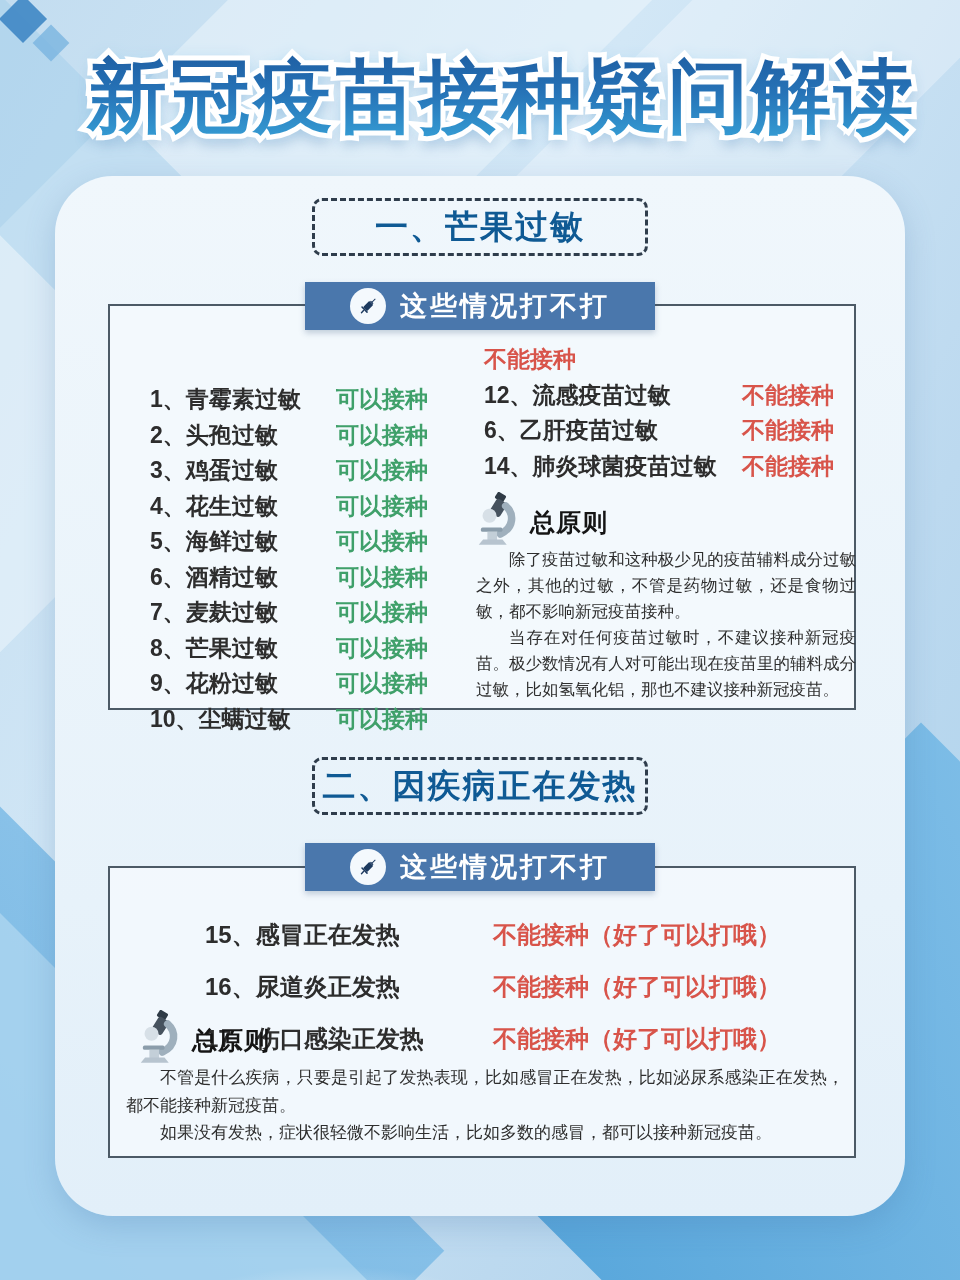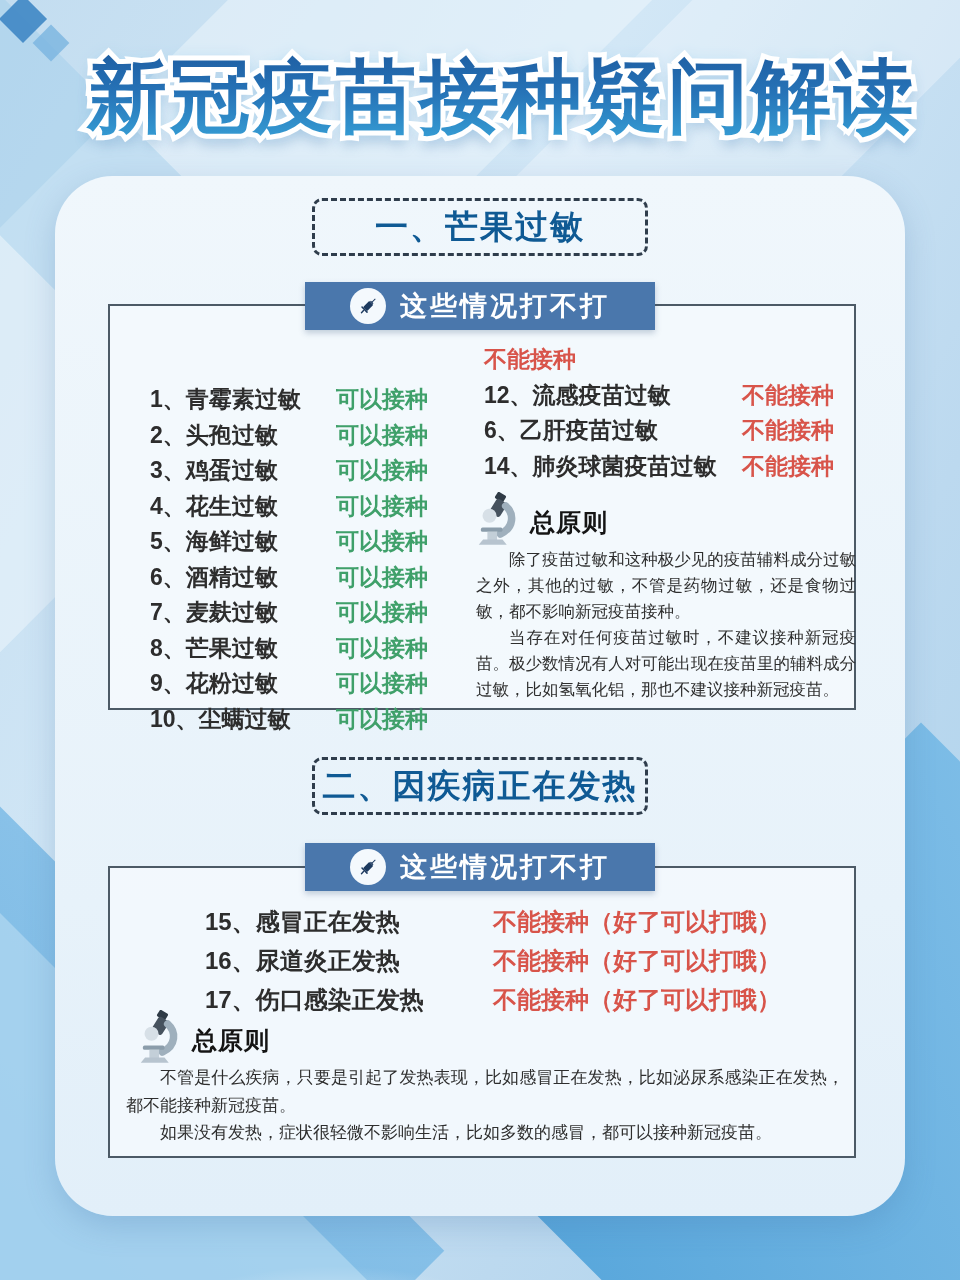--- a/index.html
+++ b/index.html
@@ -81,21 +81,21 @@
   .principle-label { color:#141414; font-size:25px; font-weight:800; letter-spacing:1px; }
   .para { color:#2e2e2e; text-align:justify; }
   .para p { text-indent:2em; }
 
   .pr1-icon { position:absolute; left:360px; top:186px; width:52px; height:56px; }
   .pr1-label { position:absolute; left:420px; top:200px; }
   .pr1-text { position:absolute; left:366px; top:240px; width:380px; font-size:16.5px; line-height:26px; }
 
   .s2rows { position:absolute; left:95px; top:34px; }
   .s2rows .row { line-height:39px; font-size:24px; }
-  .s2rows .t { width:288px; }
+  .s2rows .t { width:288px;margin-top:13px; }
   .pr2-icon { position:absolute; left:22px; top:142px; width:52px; height:56px; }
   .pr2-label { position:absolute; left:82px; top:156px; }
   .pr2-text { position:absolute; left:16px; top:196px; width:718px; font-size:17px; line-height:27.5px; }
 </style>
 </head>
 <body>
 
 <div class="shape" style="position:absolute;inset:0;overflow:hidden;width:960px;height:1280px;">
   <div class="band b1"></div>
   <div class="band b6"></div>

